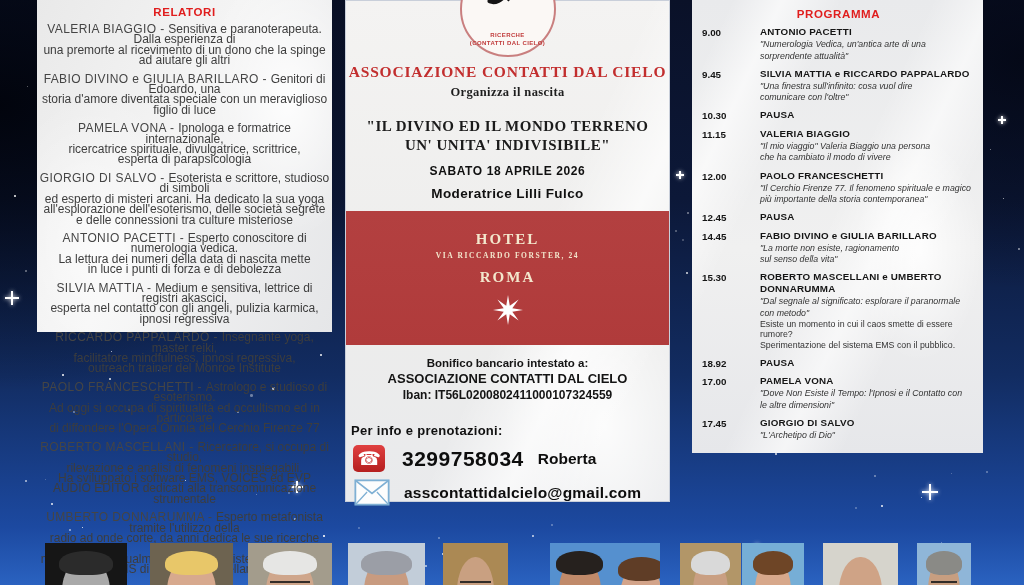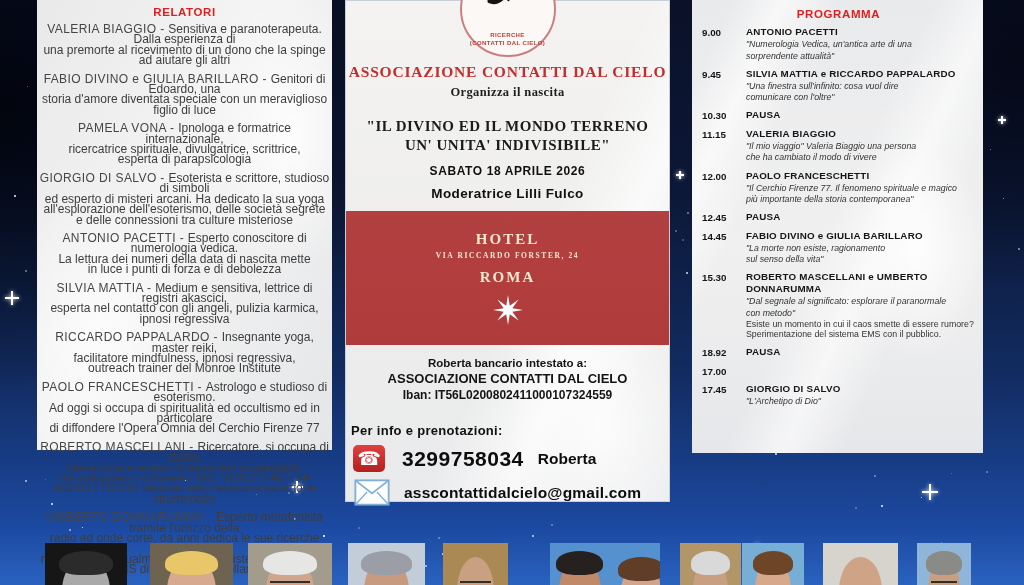--- a/index.html
+++ b/index.html
@@ -9,21 +9,21 @@
       radial-gradient(ellipse 620px 420px at 0% 18%, rgba(1,3,10,.92), rgba(1,3,10,0) 68%),
       radial-gradient(ellipse 420px 330px at 100% 10%, rgba(3,6,18,.8), rgba(3,6,18,0) 70%),
       linear-gradient(180deg,#0a1128 0%,#0c1838 34%,#122c61 64%,#1c49a0 90%,#2a62c0 100%);}
   .stars{position:absolute;inset:0;z-index:0;}
   .star{position:absolute;background:#fff;border-radius:50%;}
   .sparkle{position:absolute;z-index:1;
     background:linear-gradient(#fff,#fff) center/2px 100% no-repeat,
                linear-gradient(#fff,#fff) center/100% 2px no-repeat;
     filter:drop-shadow(0 0 2px rgba(255,255,255,.9));}
   .panel{position:absolute;top:0;z-index:2;}
-  .panel.left{left:37px;width:295px;height:450px;background:
+  .panel.left{left:37px;width:295px;height:332px;background:
       radial-gradient(ellipse 120px 200px at 85% 30%, rgba(255,255,255,.9), transparent 70%),
       radial-gradient(ellipse 150px 220px at 20% 75%, rgba(255,255,255,.7), transparent 70%),
       linear-gradient(115deg,#e9e9e9 0%,#f4f4f4 45%,#e5e6e8 100%);
       padding:3px 2px 0 2px;box-sizing:border-box;}
   .panel.center{left:345px;width:325px;height:502px;background:
       linear-gradient(115deg, rgba(255,255,255,0) 55%, rgba(255,255,255,.7) 70%, rgba(255,255,255,0) 85%),
       radial-gradient(ellipse 140px 240px at 80% 85%, rgba(255,255,255,.85), transparent 72%),
       linear-gradient(180deg,#f4f3f2 0%,#ededec 60%,#e9eaec 100%);
       border:1px solid #c9cfda;box-sizing:border-box;text-align:center;}
   .panel.right{left:692px;width:291px;height:453px;background:
@@ -70,21 +70,21 @@
   .phone-badge{width:32px;height:27px;border-radius:5px;flex:none;
       background:linear-gradient(180deg,#e04040,#b51f1f);display:flex;align-items:center;
       justify-content:center;color:#fff;font-size:19px;line-height:1;}
   .phone-num{margin-left:17px;color:#0d0d0d;font-size:21px;font-weight:bold;letter-spacing:.5px;}
   .phone-name{margin-left:14px;color:#0d0d0d;font-size:15.5px;font-weight:bold;}
   .mail-icon{flex:none;margin-left:1px;}
   .email{margin-left:14px;color:#0d0d0d;font-size:15.5px;font-weight:bold;letter-spacing:.2px;}
   
   .pitem{display:flex;margin-bottom:6.5px;}
   .ptime{flex:none;width:44px;color:#151515;font-size:9.8px;font-weight:bold;padding-top:1px;}
-  .pbody{flex:1;}
+  .pbody{flex:1;margin-left:14px;}
   .ptitle{color:#151515;font-size:9.8px;font-weight:bold;letter-spacing:.2px;line-height:12px;}
   .pquote{color:#333;font-size:8.8px;font-style:italic;line-height:10.6px;margin-top:1px;}
   .pextra{color:#333;font-size:8.8px;line-height:10.6px;}
   .pbook i{font-weight:bold;}
   
   .photo{position:absolute;top:543px;height:90px;z-index:2;overflow:hidden;}
   .head{position:absolute;border-radius:48% 48% 42% 42%;}
   .hair{position:absolute;border-radius:50% 50% 38% 38%;}
   .glasses{position:absolute;height:7px;border-top:2px solid rgba(25,25,25,.85);
       border-bottom:1px solid rgba(25,25,25,.35);}
@@ -327,21 +327,21 @@
       <div class="hotel-l1">HOTEL</div>
       <div class="hotel-addr">VIA RICCARDO FORSTER, 24</div>
       <div class="hotel-city">ROMA</div>
       <div class="burst">
         <svg width="30" height="30" viewBox="0 0 32 32">
           <polygon fill="#ffffff" points="16,0 17.9,11.4 27.3,4.7 20.6,14.1 32,16 20.6,17.9 27.3,27.3 17.9,20.6 16,32 14.1,20.6 4.7,27.3 11.4,17.9 0,16 11.4,14.1 4.7,4.7 14.1,11.4"></polygon>
         </svg>
       </div>
     </div>
     <div class="bank">
-      <div class="bank-l1">Roberta bancario intestato a:</div>
+      <div class="bank-l1">Bonifico bancario intestato a:</div>
       <div class="bank-l2">ASSOCIAZIONE CONTATTI DAL CIELO</div>
       <div class="bank-l3">Iban: IT56L0200802411000107324559</div>
     </div>
     <div class="info-label">Per info e prenotazioni:</div>
     <div class="contact-row">
       <div class="phone-badge">☎</div>
       <div class="phone-num">3299758034</div>
       <div class="phone-name">Roberta</div>
     </div>
     <div class="contact-row">
@@ -420,20 +420,25 @@
           </div>
         </div>
         <div class="pitem">
           <div class="ptime">18.92</div>
           <div class="pbody">
             <div class="ptitle">PAUSA</div>
           </div>
         </div>
         <div class="pitem">
           <div class="ptime">17.00</div>
+          <div class="pbody">
+            <div class="ptitle">PAMELA VONA</div>
+            <div class="pquote">"Dove Non Esiste il Tempo: l'Ipnosi e il Contatto con</div>
+            <div class="pquote"> le altre dimensioni"</div>
+          </div>
         </div>
         <div class="pitem">
           <div class="ptime">17.45</div>
           <div class="pbody">
             <div class="ptitle">GIORGIO DI SALVO</div>
             <div class="pquote">"L'Archetipo di Dio"</div>
           </div>
         </div>
       </div>
   </aside>

